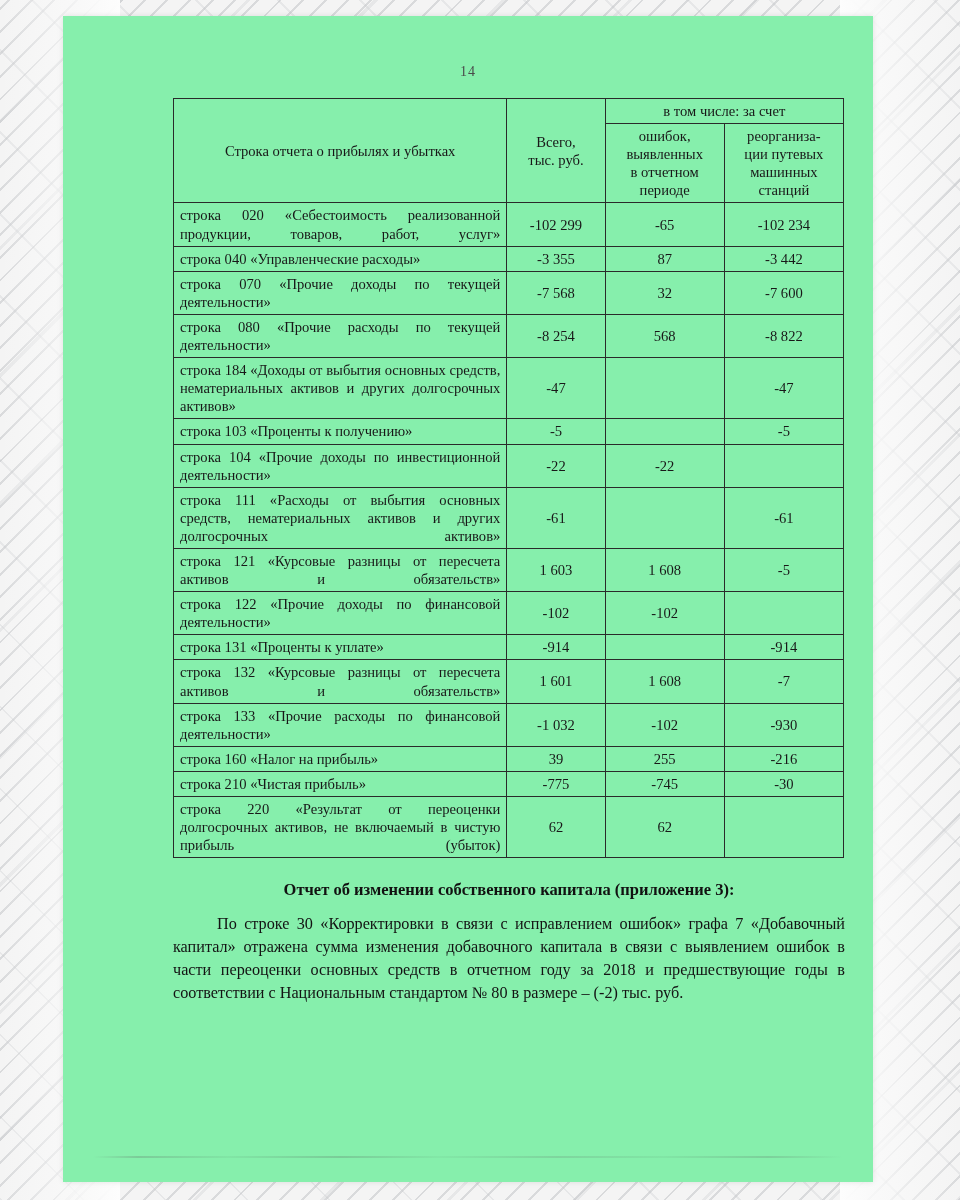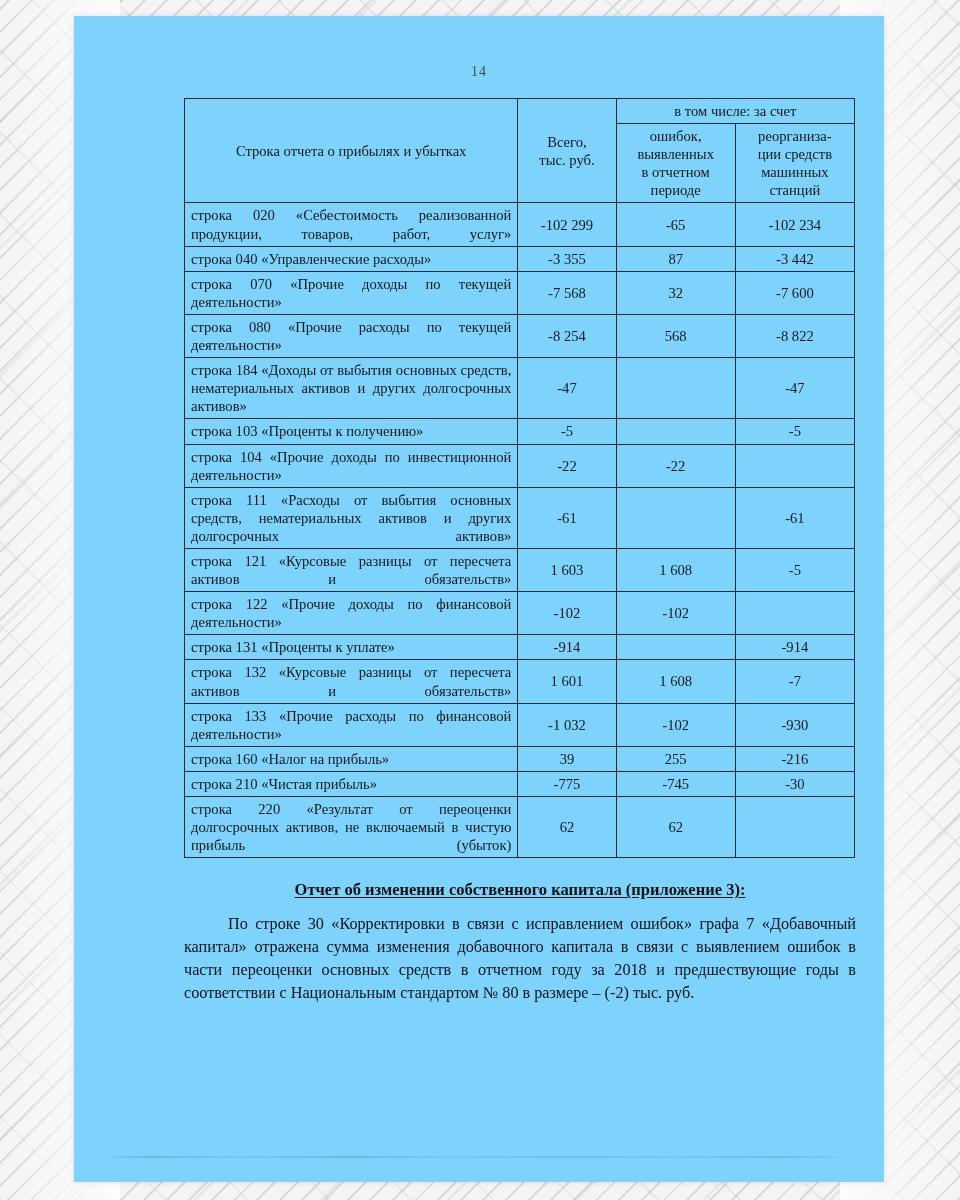--- a/index.html
+++ b/index.html
@@ -44,25 +44,25 @@
     width: 120px;
     z-index: 1;
     pointer-events: none;
   }
   #bg-fade-left  { left: 0;  background: linear-gradient(to right, rgba(248,248,248,0) 0%, rgba(250,250,250,0.85) 70%, #fdfdfd 100%); }
   #bg-fade-right { right: 0; background: linear-gradient(to left,  rgba(248,248,248,0) 0%, rgba(250,250,250,0.85) 70%, #fdfdfd 100%); }
 
   
   #page {
     position: absolute;
-    left: 74px;
+    left: 63px;
     top: 16px;
     width: 810px;
     height: 1166px;
-    background: #7dd3fc;
+    background: #86efac;
     box-shadow: 0 0 6px rgba(0,0,0,0.10);
     z-index: 2;
   }
 
   .page-number {
     position: absolute;
     top: 48px;
     left: 0;
     width: 100%;
     text-align: center;
@@ -141,21 +141,20 @@
 
   
   .section-title {
     margin-top: 22px;
     text-align: center;
     font-weight: bold;
     font-size: 16.5px;
     color: #111;
   }
   .section-title span {
-    text-decoration: underline;
     text-underline-offset: 2px;
   }
   .para {
     margin-top: 13px;
     font-size: 16.2px;
     line-height: 1.42;
     text-align: justify;
     text-indent: 44px;
     color: #131313;
   }
@@ -212,21 +211,21 @@
         </tr>
         <tr>
           <th class="h-sub">
             <div>ошибок,</div>
             <div>выявленных</div>
             <div>в отчетном</div>
             <div>периоде</div>
           </th>
           <th class="h-sub">
             <div>реорганиза-</div>
-            <div>ции средств</div>
+            <div>ции путевых</div>
             <div>машинных</div>
             <div>станций</div>
           </th>
         </tr>
       </thead>
       <tbody id="table-body">
           <tr>
             <td class="desc">строка 020 «Себестоимость реализованной продукции, товаров, работ, услуг»</td>
             <td class="num">-102 299</td>
             <td class="num">-65</td>

